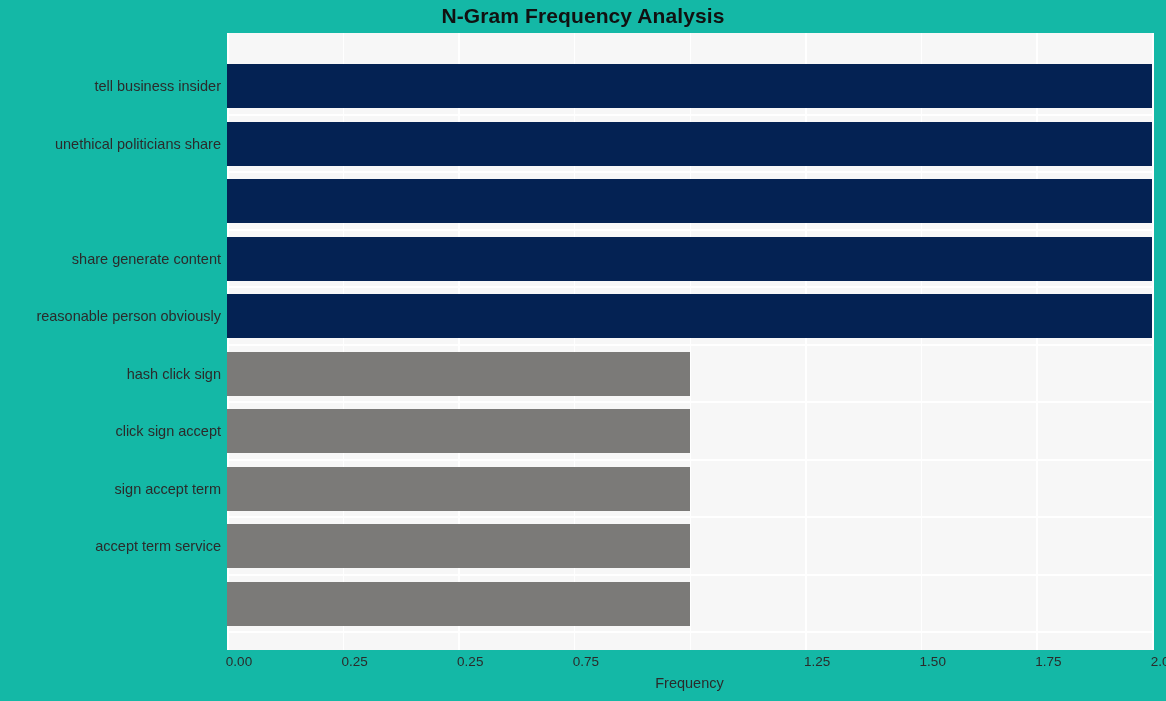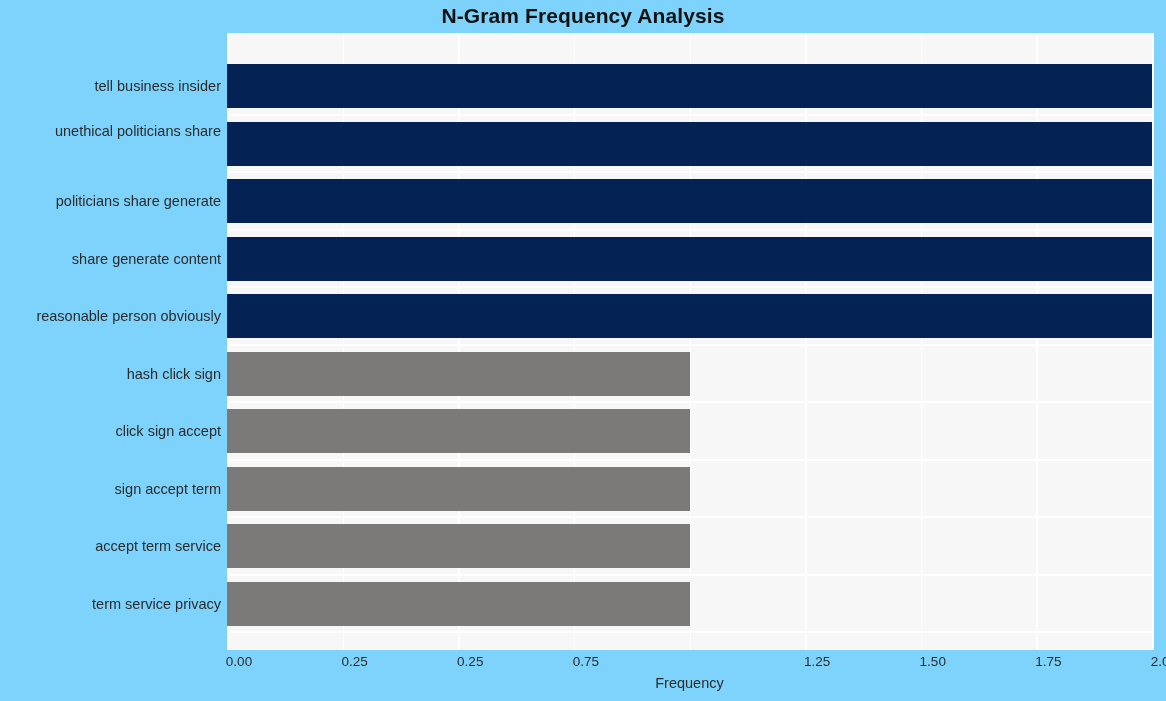--- a/index.html
+++ b/index.html
@@ -99,21 +99,21 @@
     top: 675px;
     width: 925px;
     text-align: center;
     font-size: 14.5px;
     color: #2b2b2b;
   }
 </style>
 </head>
 <body>
 
-<div id="figure" style="background: #7dd3fc;">
+<div id="figure" style="background: #14b8a6;">
 
   <div id="chart-title">N-Gram Frequency Analysis</div>
 
   <div id="plot-area" style="background: rgb(247, 247, 247);">
     <div id="gridlines">
         <div class="vgrid" style="left: 0px; background: rgb(255, 255, 255);"></div>
         <div class="vgrid" style="left: 115.625px; background: rgb(255, 255, 255);"></div>
         <div class="vgrid" style="left: 231.25px; background: rgb(255, 255, 255);"></div>
         <div class="vgrid" style="left: 346.875px; background: rgb(255, 255, 255);"></div>
         <div class="vgrid" style="left: 462.5px; background: rgb(255, 255, 255);"></div>
@@ -141,29 +141,27 @@
         <div class="bar" title="hash click sign: 1" style="top: 318.5px; width: 462.5px; background: rgb(123, 122, 120);"></div>
         <div class="bar" title="click sign accept: 1" style="top: 376px; width: 462.5px; background: rgb(123, 122, 120);"></div>
         <div class="bar" title="sign accept term: 1" style="top: 433.5px; width: 462.5px; background: rgb(123, 122, 120);"></div>
         <div class="bar" title="accept term service: 1" style="top: 491px; width: 462.5px; background: rgb(123, 122, 120);"></div>
         <div class="bar" title="term service privacy: 1" style="top: 548.5px; width: 462.5px; background: rgb(123, 122, 120);"></div>
       </div>
   </div>
 
   <div id="ylabels">
       <div class="ylabel" style="top: 44px; padding-left: 10px;">tell business insider</div>
-      <div class="ylabel" style="top: 89px; text-align: right;">unethical politicians share</div>
-      <div class="ylabel" style="top: 159px;">politicians share generate</div>
+      <div class="ylabel" style="top: 102px; text-align: right;">unethical politicians share</div>
       <div class="ylabel" style="top: 216.5px;">share generate content</div>
       <div class="ylabel" style="top: 274px;">reasonable person obviously</div>
       <div class="ylabel" style="top: 331.5px;">hash click sign</div>
       <div class="ylabel" style="top: 389px;">click sign accept</div>
       <div class="ylabel" style="top: 446.5px;">sign accept term</div>
       <div class="ylabel" style="top: 504px;">accept term service</div>
-      <div class="ylabel" style="top: 561.5px;">term service privacy</div>
     </div>
 
   <div id="xticks">
       <div class="xtick" style="left: 227px;">0.00</div>
       <div class="xtick" style="left: 342.625px;">0.25</div>
       <div class="xtick" style="left: 458.25px;">0.25</div>
       <div class="xtick" style="left: 573.875px;">0.75</div>
       <div class="xtick" style="left: 689.5px; margin-top: 48px;">1.00</div>
       <div class="xtick" style="left: 805.125px;">1.25</div>
       <div class="xtick" style="left: 920.75px; text-align: center;">1.50</div>

